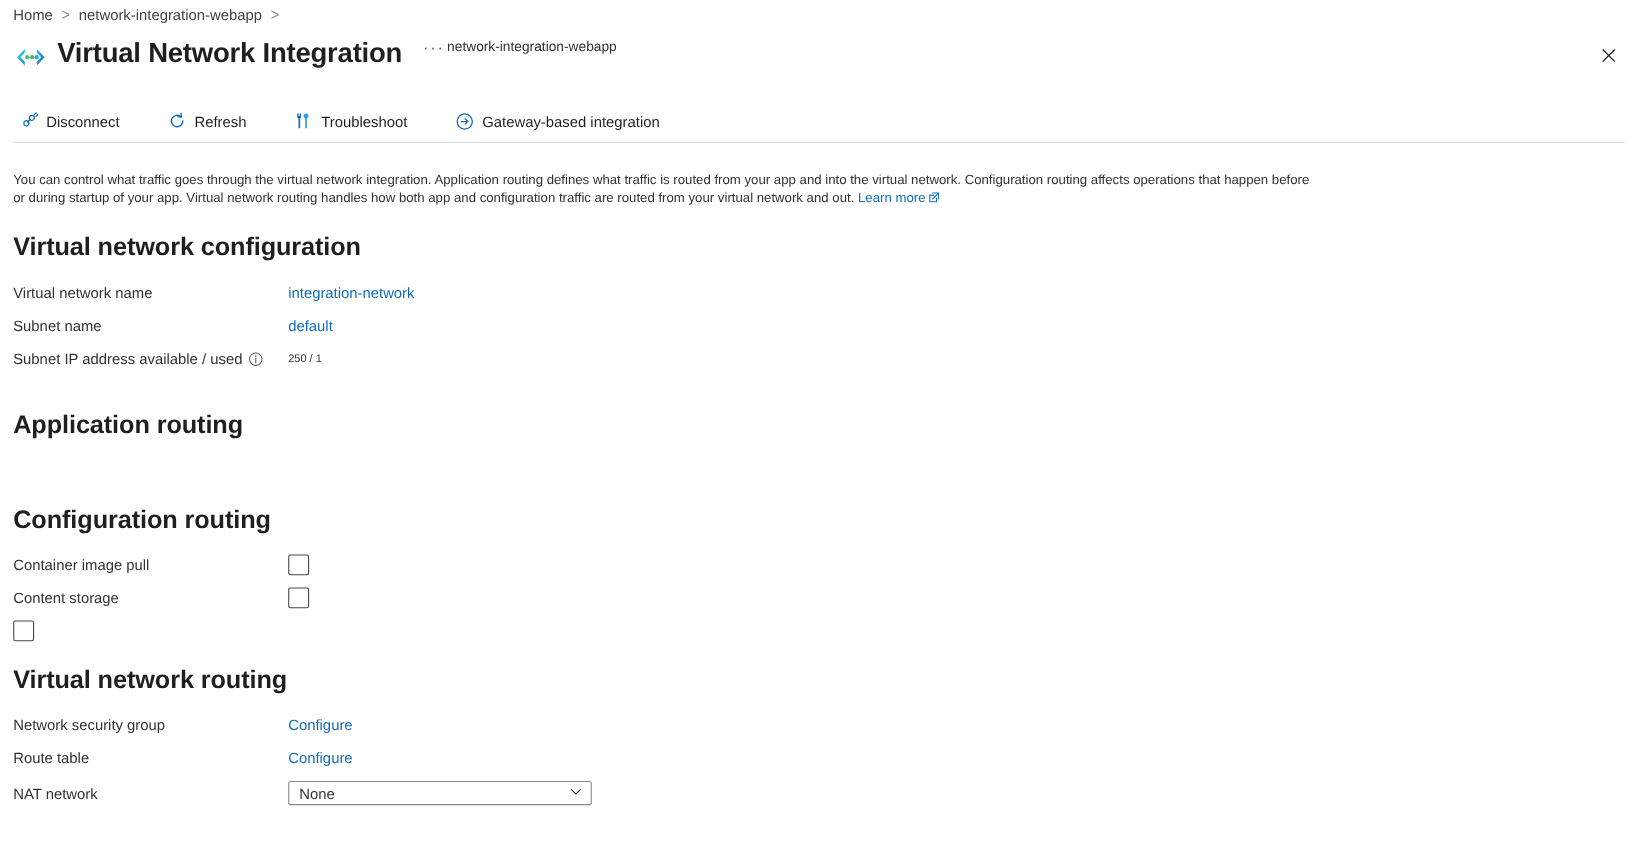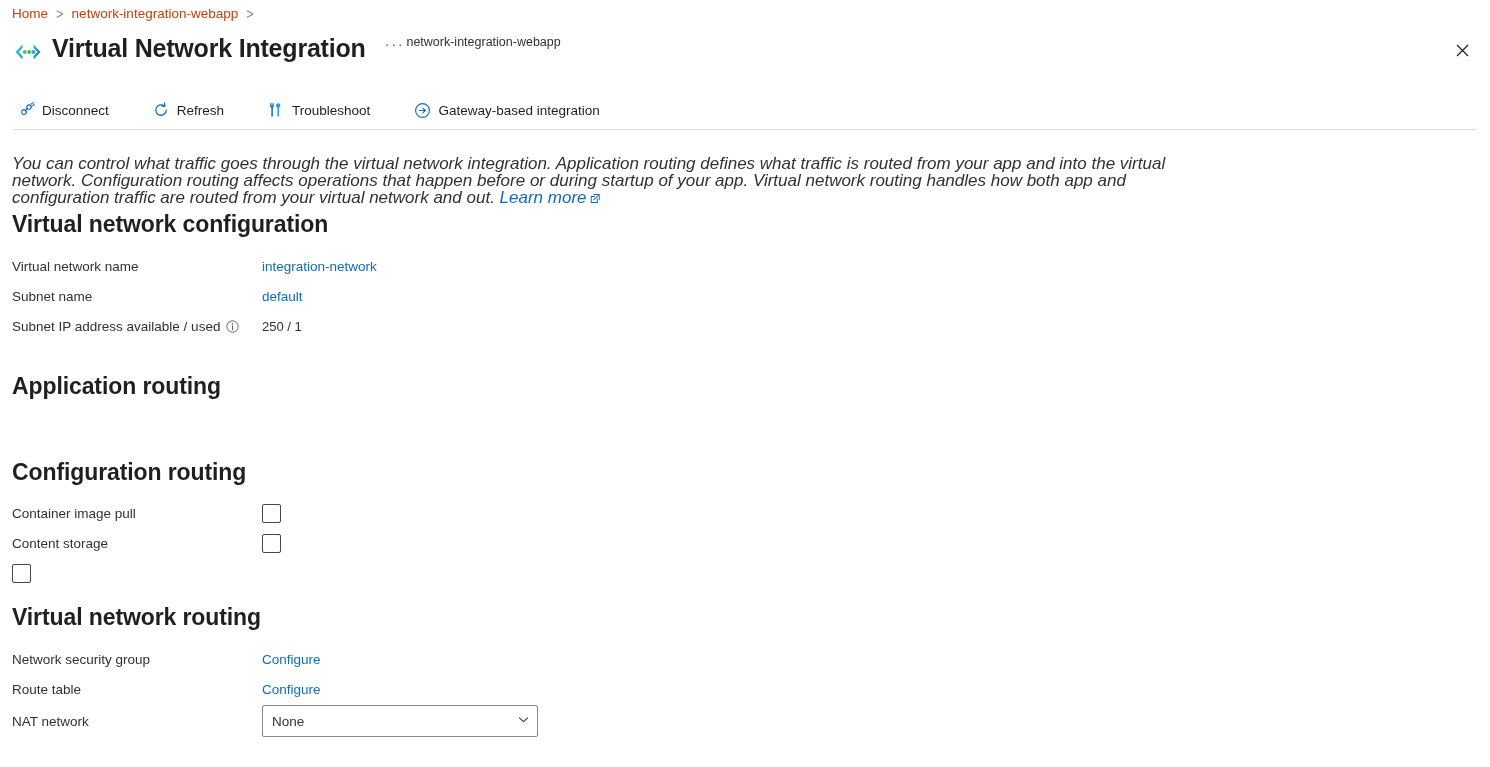--- a/index.html
+++ b/index.html
@@ -14,21 +14,21 @@
   }
 
   .page { position: relative; width: 1490px; height: 767px; }
 
   
   .breadcrumb {
     position: absolute; left: 12px; top: 5px;
     display: flex; align-items: center;
     font-size: 13.5px; line-height: 18px;
   }
-  .bc-link { color: #c2410c; cursor: pointer; white-space: nowrap; }
+  .bc-link { color: #404040; cursor: pointer; white-space: nowrap; }
   .bc-sep {
     color: #8a8886; margin: 0 8px; font-size: 13px;
     display: inline-block; transform: scaleY(1.15);
   }
 
   
   .title-row {
     position: absolute; left: 12px; top: 33px;
     display: flex; align-items: flex-start;
   }
@@ -76,21 +76,21 @@
 
   .cmd-divider {
     position: absolute; left: 12px; top: 129px;
     width: 1465px; height: 1px; background: #e1dfdd;
   }
 
   
   .desc {
     position: absolute; left: 12px; top: 155px;
     width: 1190px;
-    font-size: 17px; line-height: 17px; color: #323130; font-style: italic;
+    font-size: 12px; line-height: 17px; color: #323130;
   }
   .learn-more { color: #0f6cbd; cursor: pointer; white-space: nowrap; }
   .ext-icon { display: inline-block; vertical-align: -1px; margin-left: 3px; }
 
   
   .section-title {
     position: absolute; left: 12px;
     font-size: 23px; font-weight: 600; color: #201f1e;
     line-height: 24px; letter-spacing: -0.1px;
   }
@@ -102,38 +102,38 @@
   }
   .field-label {
     width: 250px; flex: 0 0 250px;
     font-size: 13.5px; color: #323130; line-height: 19px;
     display: flex; align-items: center;
   }
   .info-icon {
     margin-left: 6px; display: inline-flex; cursor: pointer;
     color: #605e5c; align-items: center;
   }
-  .field-value { font-size: 13px; color: #323130; line-height: 19px; }
+  .field-value { font-size: 10px; color: #323130; line-height: 19px; }
   .link-value { color: #0f6cbd; cursor: pointer; font-size: 13.5px; }
 
   
   .cb {
     width: 19px; height: 19px; border: 1px solid #484644;
     background: #ffffff; border-radius: 2px; cursor: pointer;
     display: flex; align-items: center; justify-content: center;
   }
   .cb.checked {
     background: #0078d4; border-color: #0078d4;
   }
   .cb .tick { display: none; }
   .cb.checked .tick { display: block; }
 
   
   .dropdown {
-    width: 276px; height: 32px;
+    width: 276px; height: 22px;
     border: 1px solid #8a8886; background: #ffffff;
     display: flex; align-items: center; justify-content: space-between;
     padding: 0 7px 0 9px; cursor: pointer;
     font-size: 13.5px; color: #323130; border-radius: 2px;
   }
 </style>
 </head>
 <body>
 
 <div class="page">

